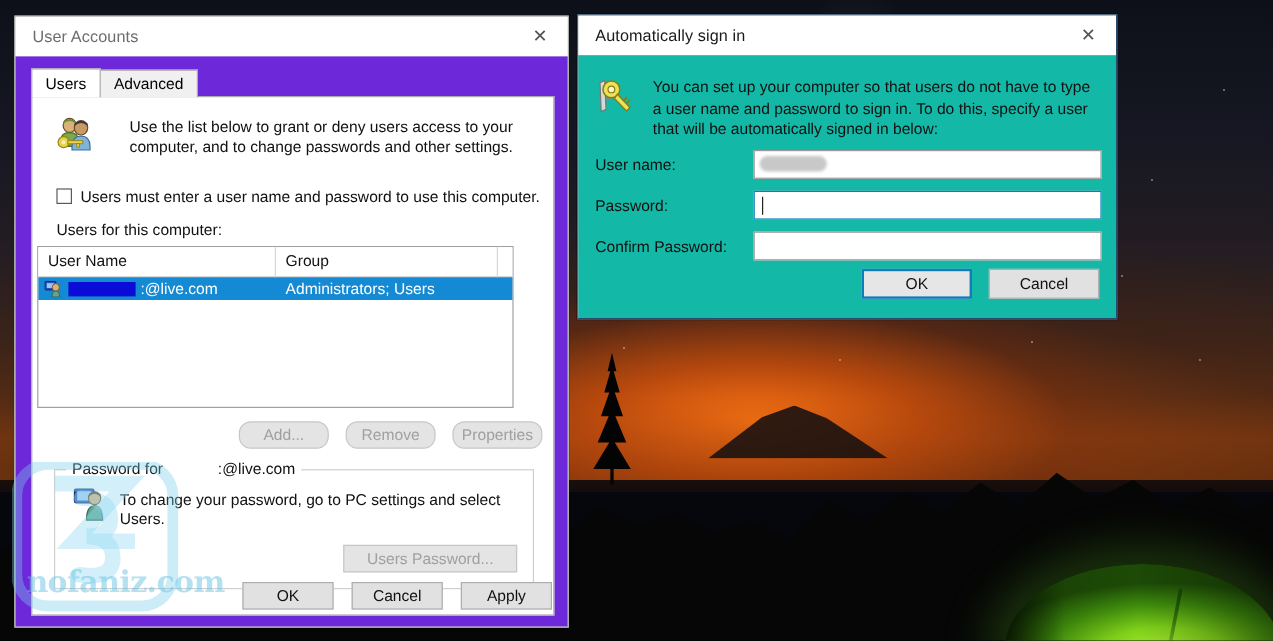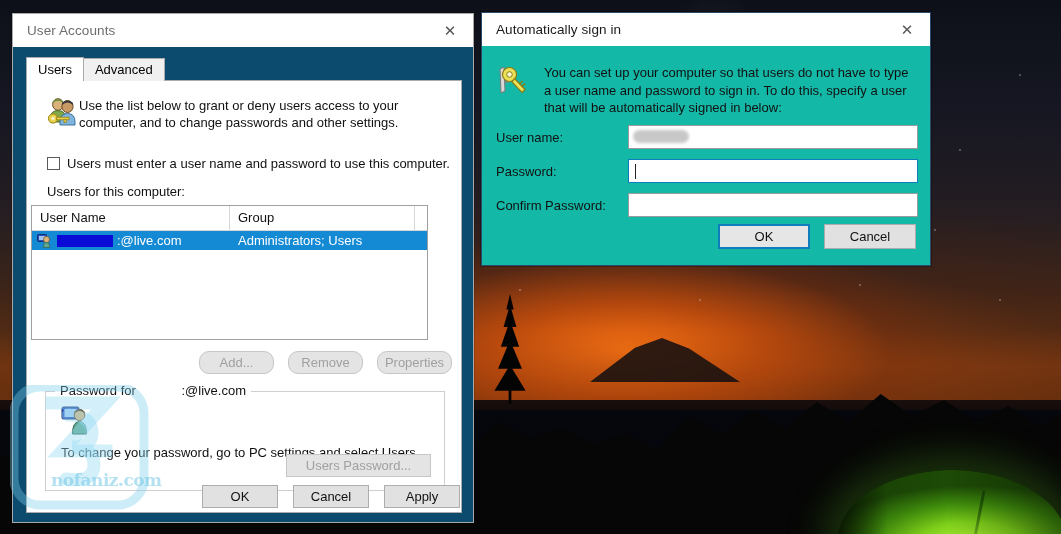--- a/index.html
+++ b/index.html
@@ -117,36 +117,36 @@
     display:flex; align-items:center; justify-content:center;
     font-size:15px; color:#555; cursor:default; line-height:1;
   }
 
   
   #user-accounts {
     left:12px; top:13px; width:462px; height:510px;
     border:1px solid #a9a9a9;
     box-shadow:0 0 0 1px rgba(0,0,0,.12);
   }
-  #ua-body { position:absolute; left:0; top:33px; right:0; bottom:0; background:#0c4a6e; }
+  #ua-body { position:absolute; left:0; top:33px; right:0; bottom:0; background:#6d28d9; }
 
   .tabstrip { position:absolute; left:13px; top:12px; height:22px; display:flex; align-items:flex-end; z-index:3; }
   .tab {
     font-size:13px; color:#000; padding:3px 11px 4px; line-height:15px;
     border:1px solid #ababab; border-bottom:none; background:#f0f0f0;
     margin-right:-1px; position:relative;
   }
   .tab.active { background:#fff; border-color:#ababab; z-index:4; height:24px; padding-top:4px; }
 
   .tabpanel {
     position:absolute; left:13px; top:33px; width:436px; height:433px;
     background:#fff; border:1px solid #ababab;
   }
 
-  .desc-row { position:absolute; left:18px; top:16px; width:398px; display:flex; gap:0; }
+  .desc-row { position:absolute; left:18px; top:16px; width:398px; display:flex; gap:29px; }
   .desc-text { font-size:13px; color:#111; line-height:17px; }
 
   .chk-row { position:absolute; left:20px; top:75px; display:flex; align-items:center; gap:7px; }
   .checkbox { width:13px; height:13px; border:1px solid #5a5a5a; background:#fff; display:inline-block; }
   .chk-label { font-size:13px; color:#111; }
 
   .section-label { position:absolute; left:20px; top:103px; font-size:13px; color:#111; }
 
   .listview {
     position:absolute; left:4px; top:124px; width:397px; height:135px;
@@ -183,33 +183,33 @@
 
   .groupbox {
     position:absolute; left:18px; top:310px; width:400px; height:100px;
     border:1px solid #cfcfcf;
   }
   .groupbox-title {
     position:absolute; left:28px; top:302px; background:#fff; padding:0 5px;
     font-size:13px; color:#111;
   }
   .gb-redact { display:inline-block; width:42px; height:12px; background:#fff; vertical-align:-1px; }
-  .gb-content { position:absolute; left:16px; top:14px; display:flex; gap:6px; align-items:flex-start;flex-direction:column; }
+  .gb-content { position:absolute; left:16px; top:14px; display:flex; gap:6px; align-items:flex-start; }
   .gb-text { font-size:13px; color:#111; line-height:16px; padding-top:4px; }
   .reset-btn { position:absolute; right:14px; bottom:14px; width:145px; }
 
   .bottom-bar { position:absolute; right:13px; bottom:14px; display:flex; gap:15px; }
   .bottom-bar .btn { width:76px; }
 
   
   #watermark { position:absolute; left:10px; top:385px; width:150px; height:130px; pointer-events:none; }
   #watermark svg { display:block; }
   .wm-text {
-    position:absolute; left:12px; top:85px; font-size:17px; font-weight:bold;
-    font-family:"DejaVu Serif", serif; color:rgba(104,196,228,.50); letter-spacing:-.5px;margin-left:29px;
+    position:absolute; left:12px; top:85px; font-size:25px; font-weight:bold;
+    font-family:"DejaVu Serif", serif; color:rgba(104,196,228,.50); letter-spacing:-.5px;
   }
 
   
   #autosignin {
     left:481px; top:12px; width:450px; height:254px;
     border:1px solid #2a4a6b; background:#f0f0f0;
     box-shadow:0 0 0 1px rgba(0,0,0,.25);
   }
   #as-body { position:absolute; left:0; top:33px; right:0; bottom:0; background:#14b8a6; }
   .as-intro { position:absolute; left:14px; top:18px; width:420px; display:flex; gap:14px; }

